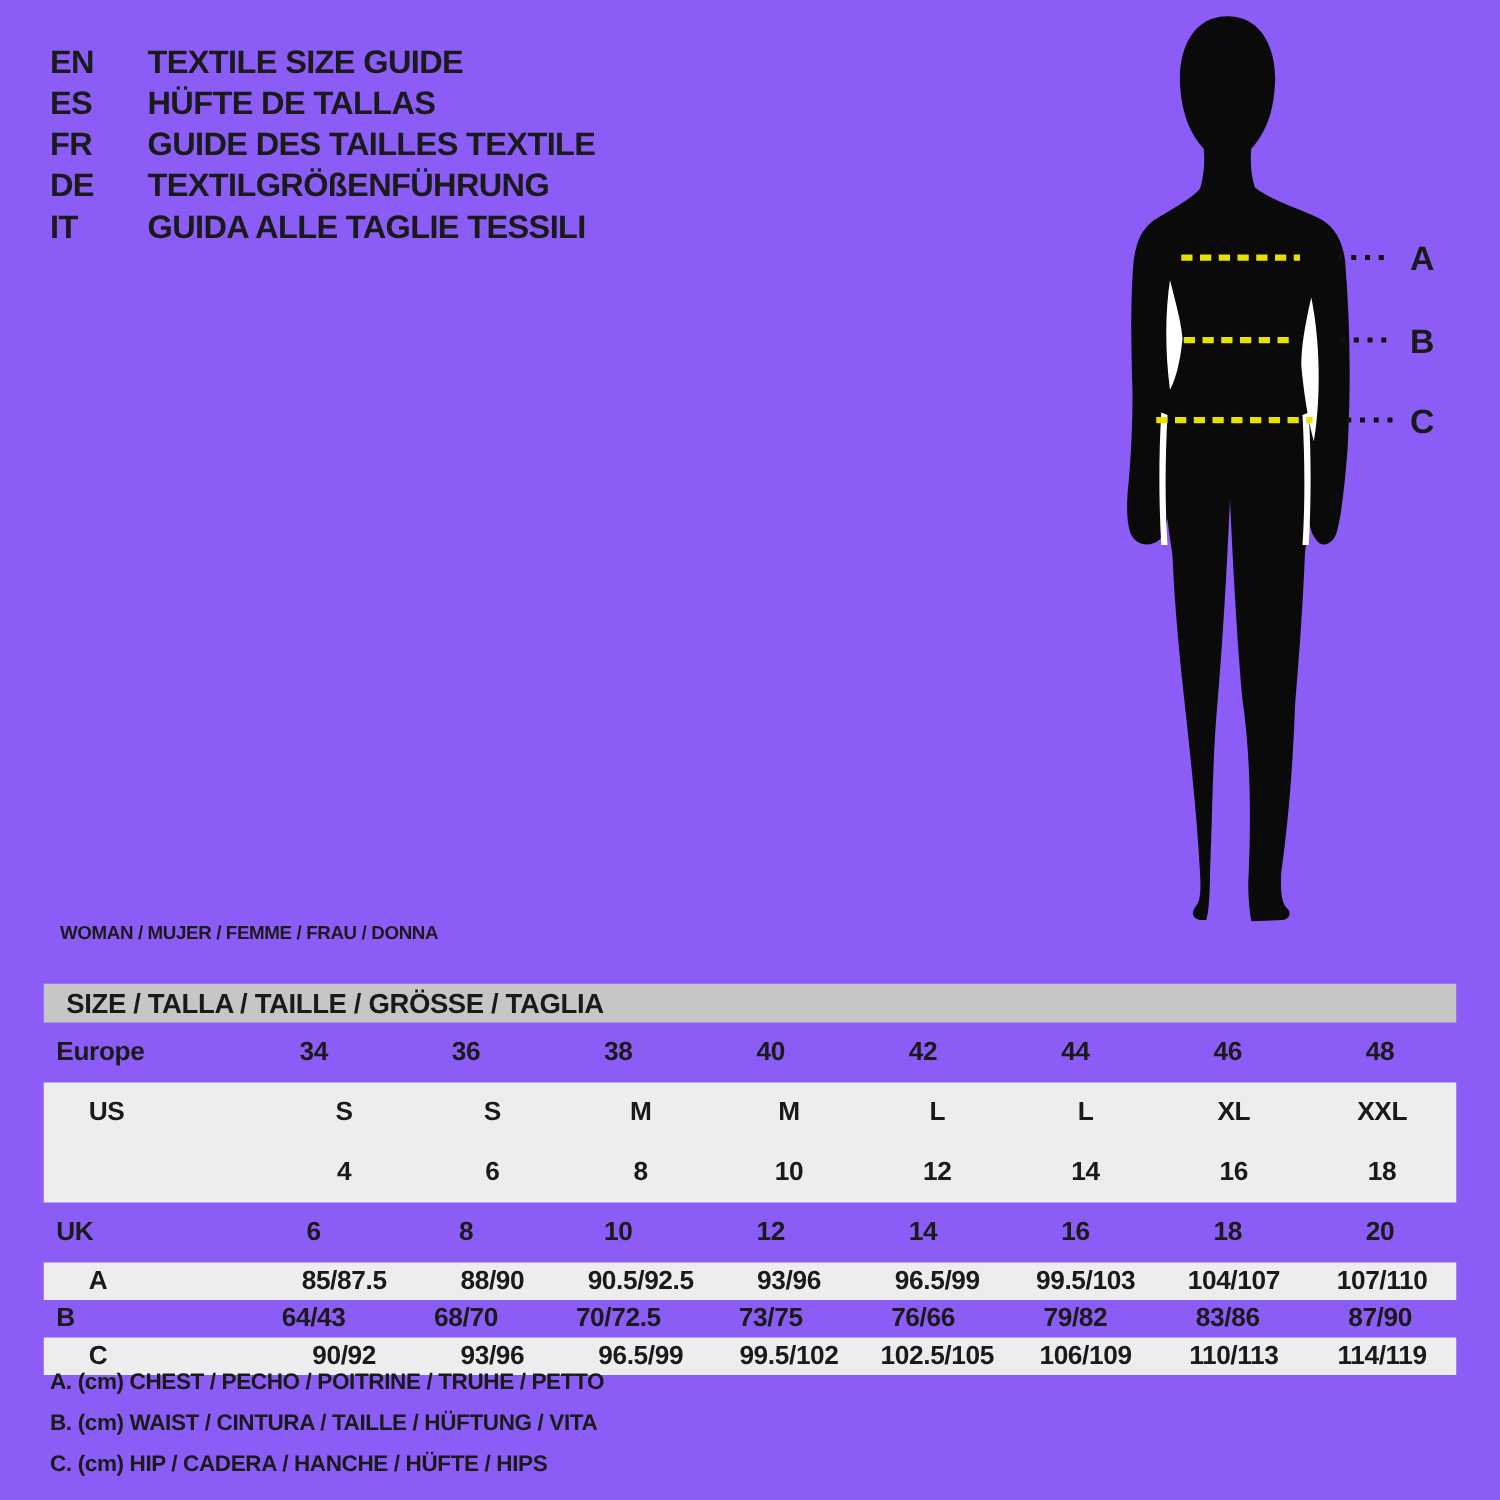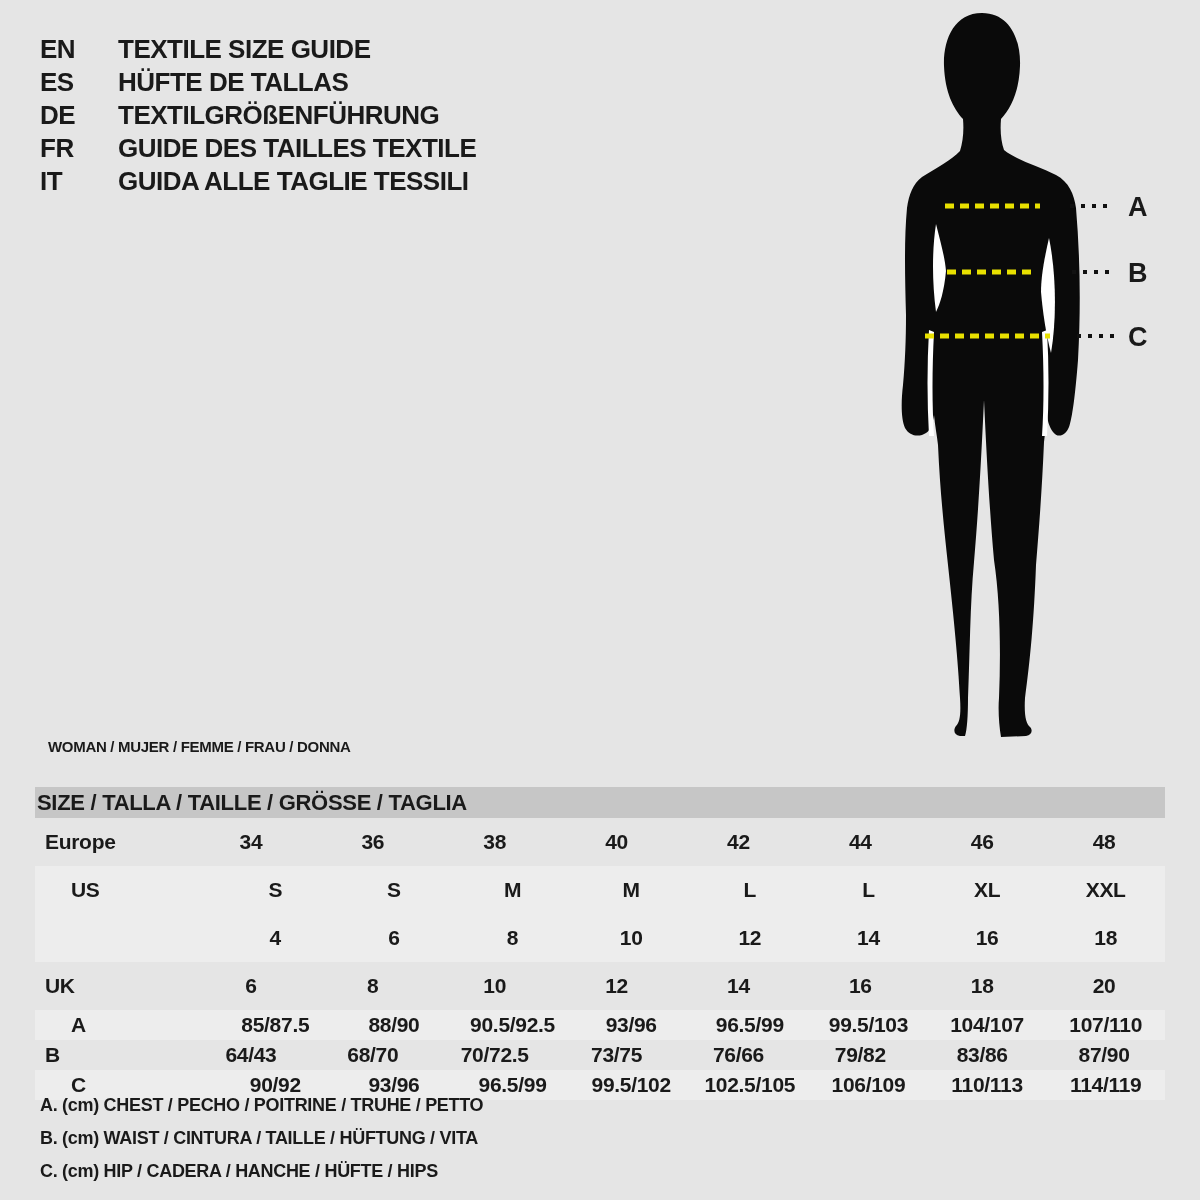--- a/index.html
+++ b/index.html
@@ -1,36 +1,36 @@
 <!DOCTYPE html>
 <html><head>
 <meta charset="utf-8">
 <style>
   html,body{margin:0;padding:0;}
   body{
     width:1200px;height:1200px;background:#ffffff;
     font-family:"Liberation Sans", sans-serif;
     color:#1a1a1a;
   }
-  .canvas{position:relative;width:1200px;height:1200px;background:#e5e5e5;overflow:hidden;}
+  .canvas{position:relative;width:1200px;height:1200px;background:#8b5cf6;overflow:hidden;}
 
   
   .lang{position:absolute;left:40px;top:33px;font-weight:bold;font-size:26px;letter-spacing:-0.5px;}
   .lang-row{display:flex;height:33px;align-items:center;}
   .lang-code{width:78px;}
 
   
   .figure{position:absolute;left:860px;top:0;width:340px;height:760px;}
 
   
   .woman-heading{position:absolute;left:48px;top:738px;font-weight:bold;font-size:15px;letter-spacing:-0.3px;}
 
   
   .size-table{position:absolute;left:35px;top:787px;width:1130px;font-weight:bold;font-size:21px;letter-spacing:-0.3px;}
-  .thead{height:31px;background:#c6c6c6;display:flex;align-items:center;padding-left:2px;font-size:22px;}
+  .thead{height:31px;background:#c6c6c6;display:flex;align-items:center;padding-left:18px;font-size:22px;}
   .trow{display:flex;align-items:center;height:48px;}
   .trow.h30{height:30px;}
   .shaded{background:#ededed;padding-left:26px;}
   .rlabel{width:155px;padding-left:10px;box-sizing:border-box;}
   .tcell{flex:1;text-align:center;}
 
   
   .notes{position:absolute;left:40px;top:1089px;font-weight:bold;font-size:18px;letter-spacing:-0.3px;}
   .note-row{height:33px;display:flex;align-items:center;}
 </style>
@@ -42,26 +42,26 @@
   <div class="lang">
     <div class="lang-row">
       <span class="lang-code">EN</span>
       <span>TEXTILE SIZE GUIDE</span>
     </div>
     <div class="lang-row">
       <span class="lang-code">ES</span>
       <span>HÜFTE DE TALLAS</span>
     </div>
     <div class="lang-row">
+      <span class="lang-code">FR</span>
+      <span>GUIDE DES TAILLES TEXTILE</span>
+    </div>
+    <div class="lang-row">
       <span class="lang-code">DE</span>
       <span>TEXTILGRÖßENFÜHRUNG</span>
-    </div>
-    <div class="lang-row">
-      <span class="lang-code">FR</span>
-      <span>GUIDE DES TAILLES TEXTILE</span>
     </div>
     <div class="lang-row">
       <span class="lang-code">IT</span>
       <span>GUIDA ALLE TAGLIE TESSILI</span>
     </div>
   </div>
 
   <div class="figure">
     <svg width="340" height="760" viewBox="0 0 340 760" xmlns="http://www.w3.org/2000/svg">
 

